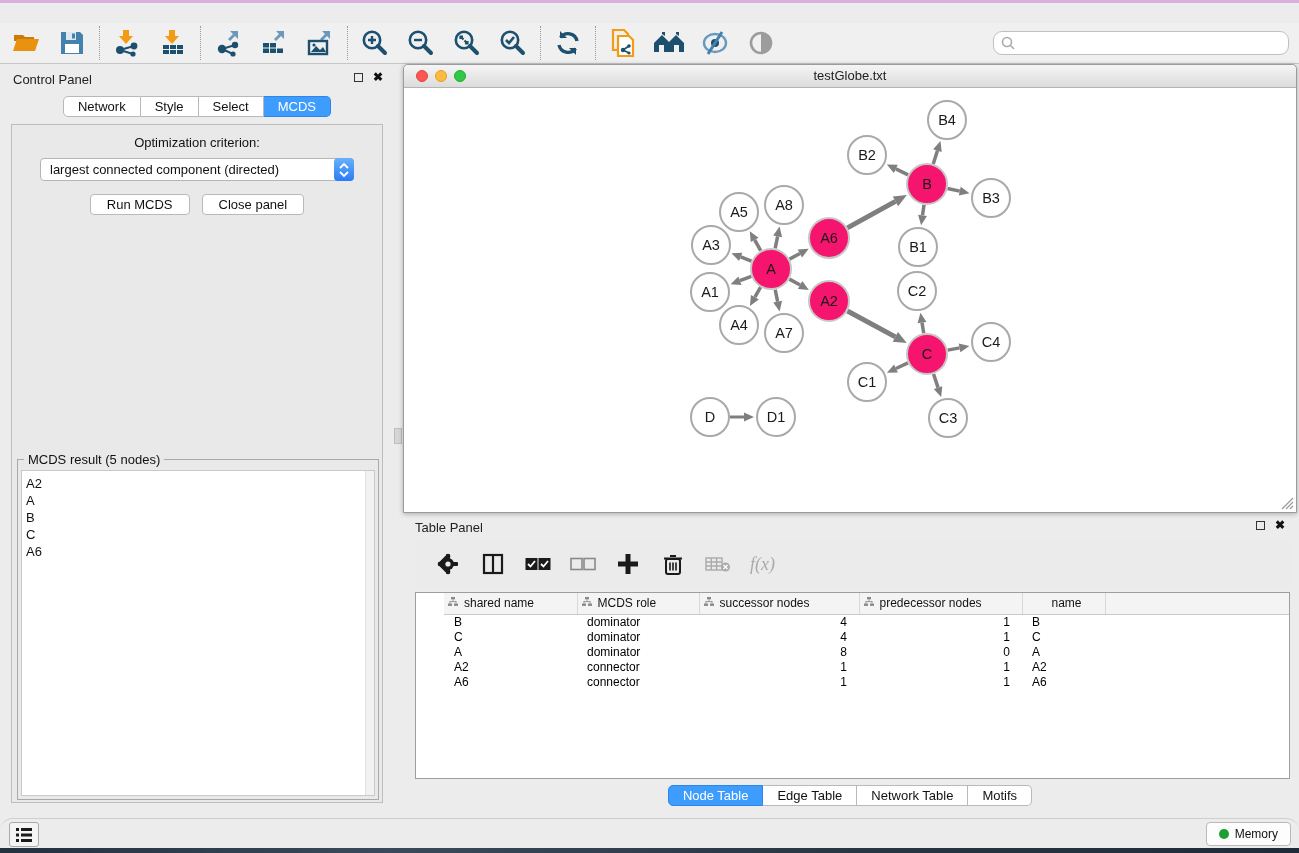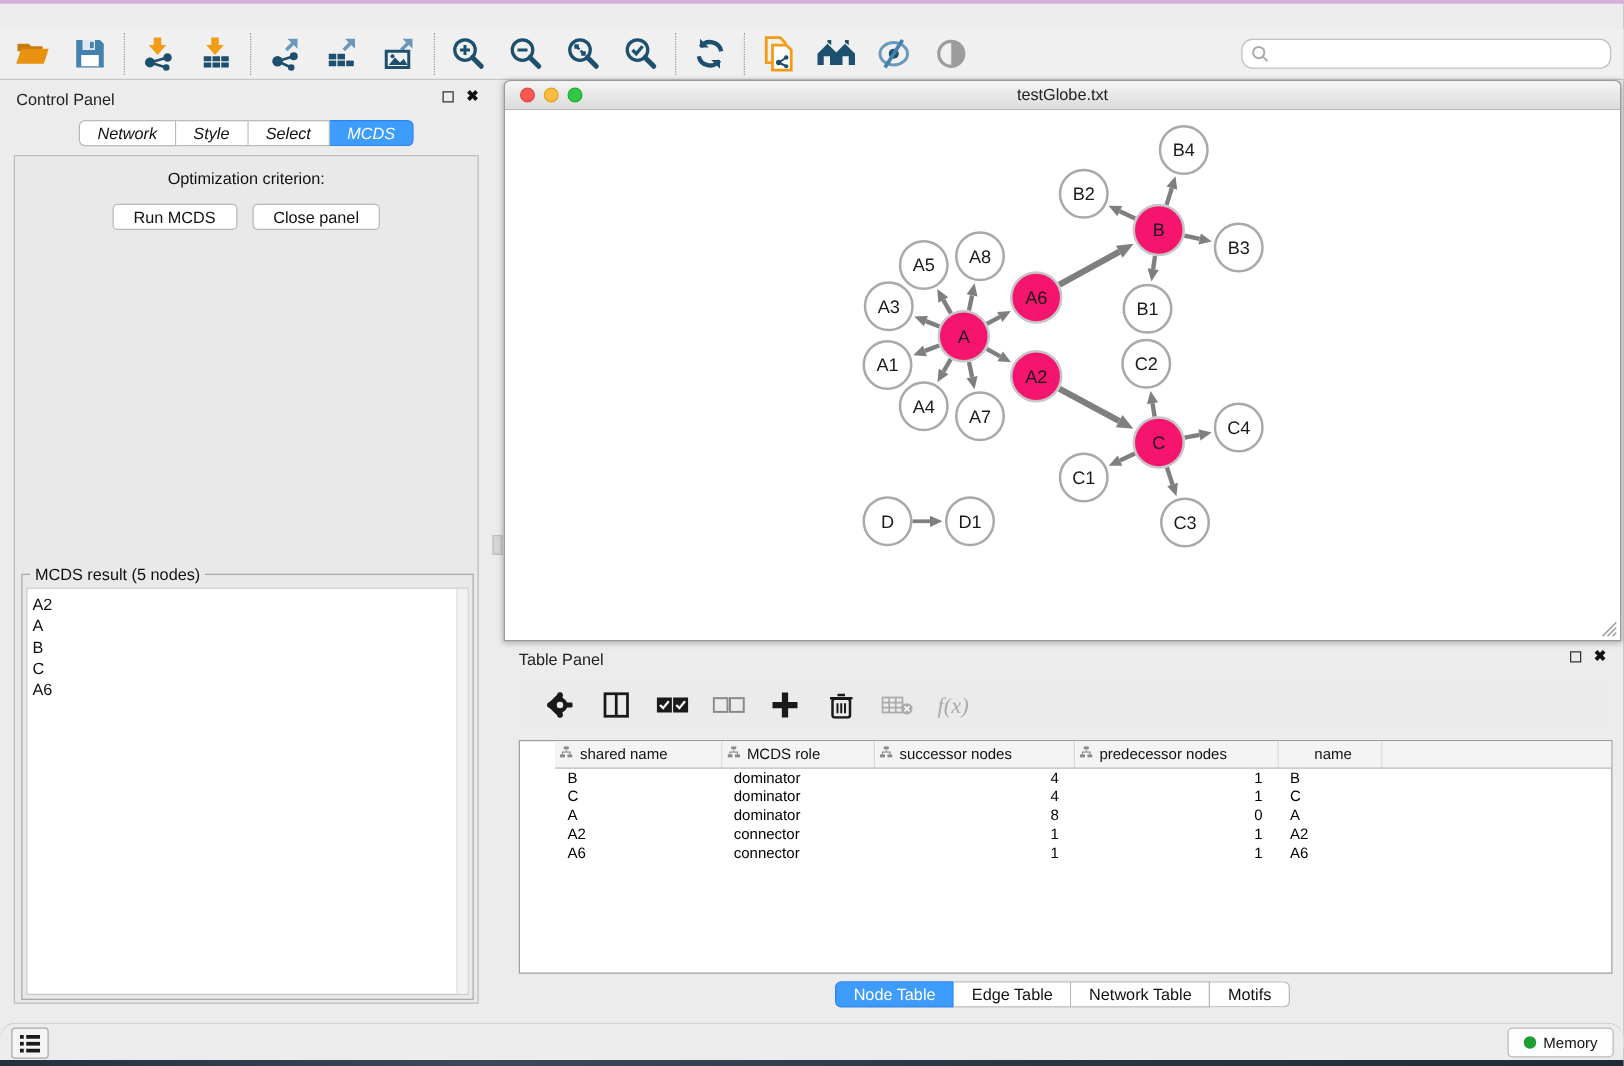--- a/index.html
+++ b/index.html
@@ -28,21 +28,21 @@
     border-radius:9px; display:flex; align-items:center; padding:0 6px; }
   .searchbox input { border:none; outline:none; flex:1; font-size:12px; background:transparent; }
 
   
   .control-panel { position:absolute; left:3px; top:64px; width:388px; height:748px; }
   .panel-head { position:relative; height:30px; }
   .panel-head .ptitle { position:absolute; left:10px; top:8px; font-size:13px; color:#222; }
   .panel-head .pbtns { position:absolute; right:8px; top:8px; display:flex; gap:10px; align-items:center; }
   .float-btn { width:9px; height:9px; border:1.5px solid #333; display:inline-block; cursor:pointer; }
   .close-btn { font-size:12px; font-weight:bold; color:#111; cursor:pointer; line-height:10px; }
-  .seg-tabs { position:absolute; top:32px; left:0; right:0; display:flex; justify-content:center;font-style:italic; }
+  .seg-tabs { position:absolute; top:32px; left:0; right:0; display:flex; justify-content:center; }
   .seg-tab { height:21px; line-height:20px; padding:0 14px; background:#fff; border:1px solid #B9B9B9;
     border-left:none; font-size:13px; color:#111; cursor:pointer; }
   .seg-tab:first-child { border-left:1px solid #B9B9B9; border-radius:5px 0 0 5px; }
   .seg-tab:last-child { border-radius:0 5px 5px 0; }
   .seg-tab.active { background:#3E9CFD; border-color:#2E86EC; color:#fff; }
   .cp-body { position:absolute; left:8px; top:60px; width:372px; height:679px;
     background:#E9E9E9; border:1px solid #BDBDBD; }
   .opt-label { text-align:center; margin-top:10px; font-size:13px; color:#111; }
   .combo { position:relative; margin:8px auto 0 auto; width:314px; height:23px; background:#fff;
     border:1px solid #B5B5B5; border-radius:4px; cursor:pointer; }
@@ -288,20 +288,31 @@
       </span>
     </div>
     <div class="seg-tabs" id="cp-tabs">
         <div class="seg-tab">Network</div>
         <div class="seg-tab">Style</div>
         <div class="seg-tab">Select</div>
         <div class="seg-tab active">MCDS</div>
       </div>
     <div class="cp-body">
       <div class="opt-label">Optimization criterion:</div>
+      <div class="combo">
+        <div class="combo-text">largest connected component (directed)</div>
+        <div class="stepper">
+          <svg width="10" height="6" viewBox="0 0 10 6">
+              <path d="M1 5l4-4 4 4" fill="none" stroke="#fff" stroke-width="1.8"></path>
+            </svg>
+          <svg width="10" height="6" viewBox="0 0 10 6">
+              <path d="M1 1l4 4 4-4" fill="none" stroke="#fff" stroke-width="1.8"></path>
+            </svg>
+        </div>
+      </div>
       <div class="btn-row">
         <button class="pbutton">Run MCDS</button>
         <button class="pbutton">Close panel</button>
       </div>
       <div class="result-box">
         <span class="result-legend">MCDS result (5 nodes)</span>
         <div class="result-list" id="result-list">
           <div class="result-scroll"></div>
         <div class="result-item" style="padding-top: 5px;">A2</div>
             <div class="result-item">A</div>

